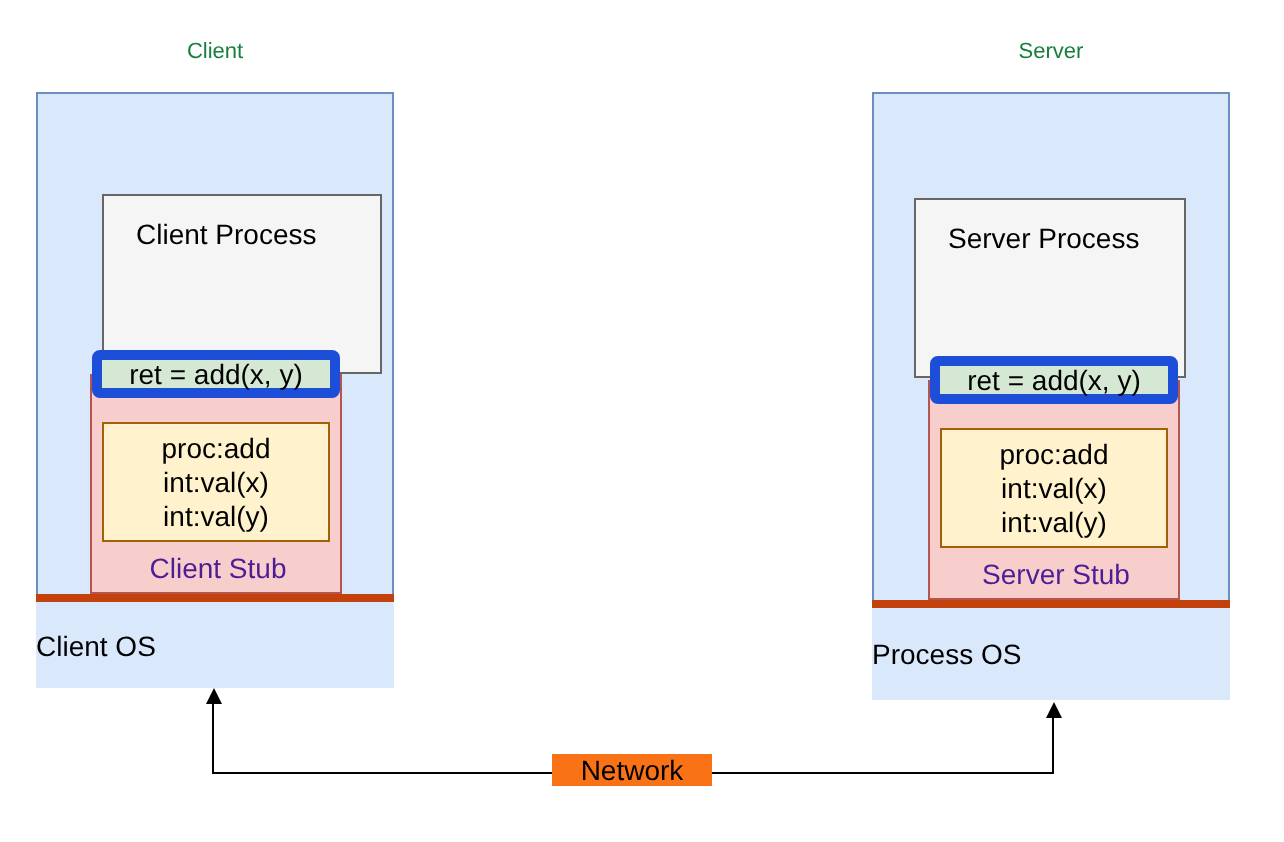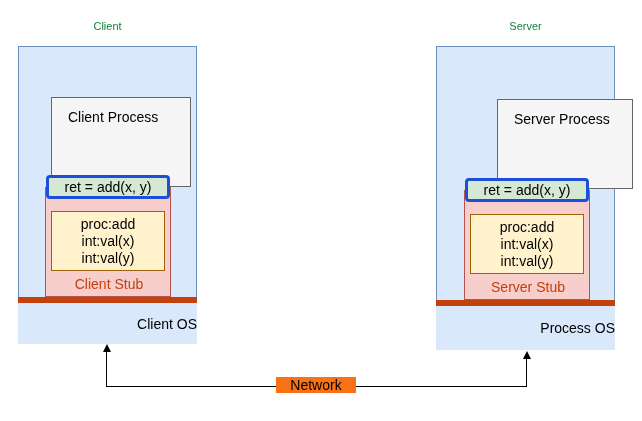--- a/index.html
+++ b/index.html
@@ -29,24 +29,24 @@
   }
 
   
   .machine-box {
     background: #dae8fc;
     border: 1px solid #6c8ebf;
   }
 
   
   .os-strip {
-    border-top: 6px solid #c2410c;
+    border-top: 4px solid #c2410c;
     display: flex;
     align-items: center;
-    justify-content: flex-end;
+    justify-content: flex-start;
     font-size: 14px;
     color: #000000;
   }
 
   
   .process-box {
     background: #f5f5f5;
     border: 1px solid #666666;
   }
   .process-label {
@@ -55,21 +55,21 @@
     white-space: nowrap;
   }
 
   
   .stub-box {
     background: #f8cecc;
     border: 1px solid #b85450;
   }
   .stub-label {
     font-size: 14px;
-    color: #c2410c;
+    color: #4c1d95;
     text-align: center;
     white-space: nowrap;
   }
 
   
   .params-box {
     background: #fff2cc;
     border: 1px solid #a16207;
     display: flex;
     flex-direction: column;
@@ -79,21 +79,21 @@
   .params-line {
     font-size: 14px;
     color: #000000;
     line-height: 17px;
     white-space: nowrap;
   }
 
   
   .call-box {
     background: #d5e8d4;
-    border: 3px solid #1d4ed8;
+    border: 5px solid #1d4ed8;
     border-radius: 4px;
     display: flex;
     align-items: center;
     justify-content: center;
     font-size: 14px;
     color: #000000;
     white-space: nowrap;
   }
 
   
@@ -143,21 +143,21 @@
   <div class="abs call-box" style="left:46px; top:175px; width:124px; height:24px;">ret = add(x, y)</div>
 
   <div class="abs machine-title" style="left:436px; top:16px; width:179px;">Server</div>
 
   <div class="abs machine-box" style="left:436px; top:46px; width:179px; height:304px;"></div>
 
   <div class="abs os-strip" style="left:436px; top:300px; width:179px; height:50px; background:#dae8fc;">
     <span>Process OS</span>
   </div>
 
-  <div class="abs process-box" style="left:457px; top:99px; width:136px; height:90px;margin-left:40px;">
+  <div class="abs process-box" style="left:457px; top:99px; width:136px; height:90px;">
     <div class="abs process-label" style="left:16px; top:11px;">Server Process</div>
   </div>
 
   <div class="abs stub-box" style="left:464px; top:190px; width:126px; height:110px;">
     <div class="abs stub-label" style="left:0; bottom:4px; width:126px;">Server Stub</div>
   </div>
 
   <div class="abs params-box" style="left:470px; top:214px; width:114px; height:60px;">
     <div class="params-line">proc:add</div>
     <div class="params-line">int:val(x)</div>

